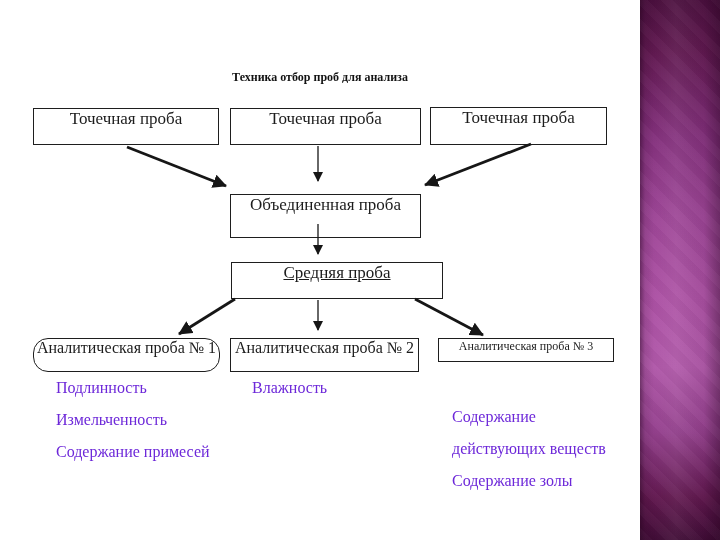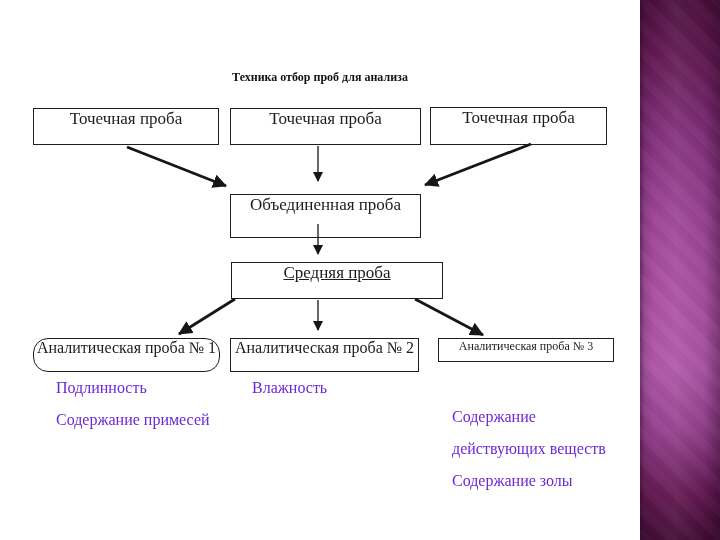--- a/index.html
+++ b/index.html
@@ -79,20 +79,21 @@
     </div>
     <div class="node r3b2">
       <span>Аналитическая проба № 2</span>
     </div>
     <div class="node r3b3">
       <span>Аналитическая проба № 3</span>
     </div>
 
     <div class="list list1">
       <div>Подлинность</div>
+      <div>Измельченность</div>
       <div>Содержание примесей</div>
     </div>
     <div class="list list2">
       <div>Влажность</div>
     </div>
     <div class="list list3">
       <div>Содержание действующих веществ</div>
       <div>Содержание золы</div>
     </div>
 

